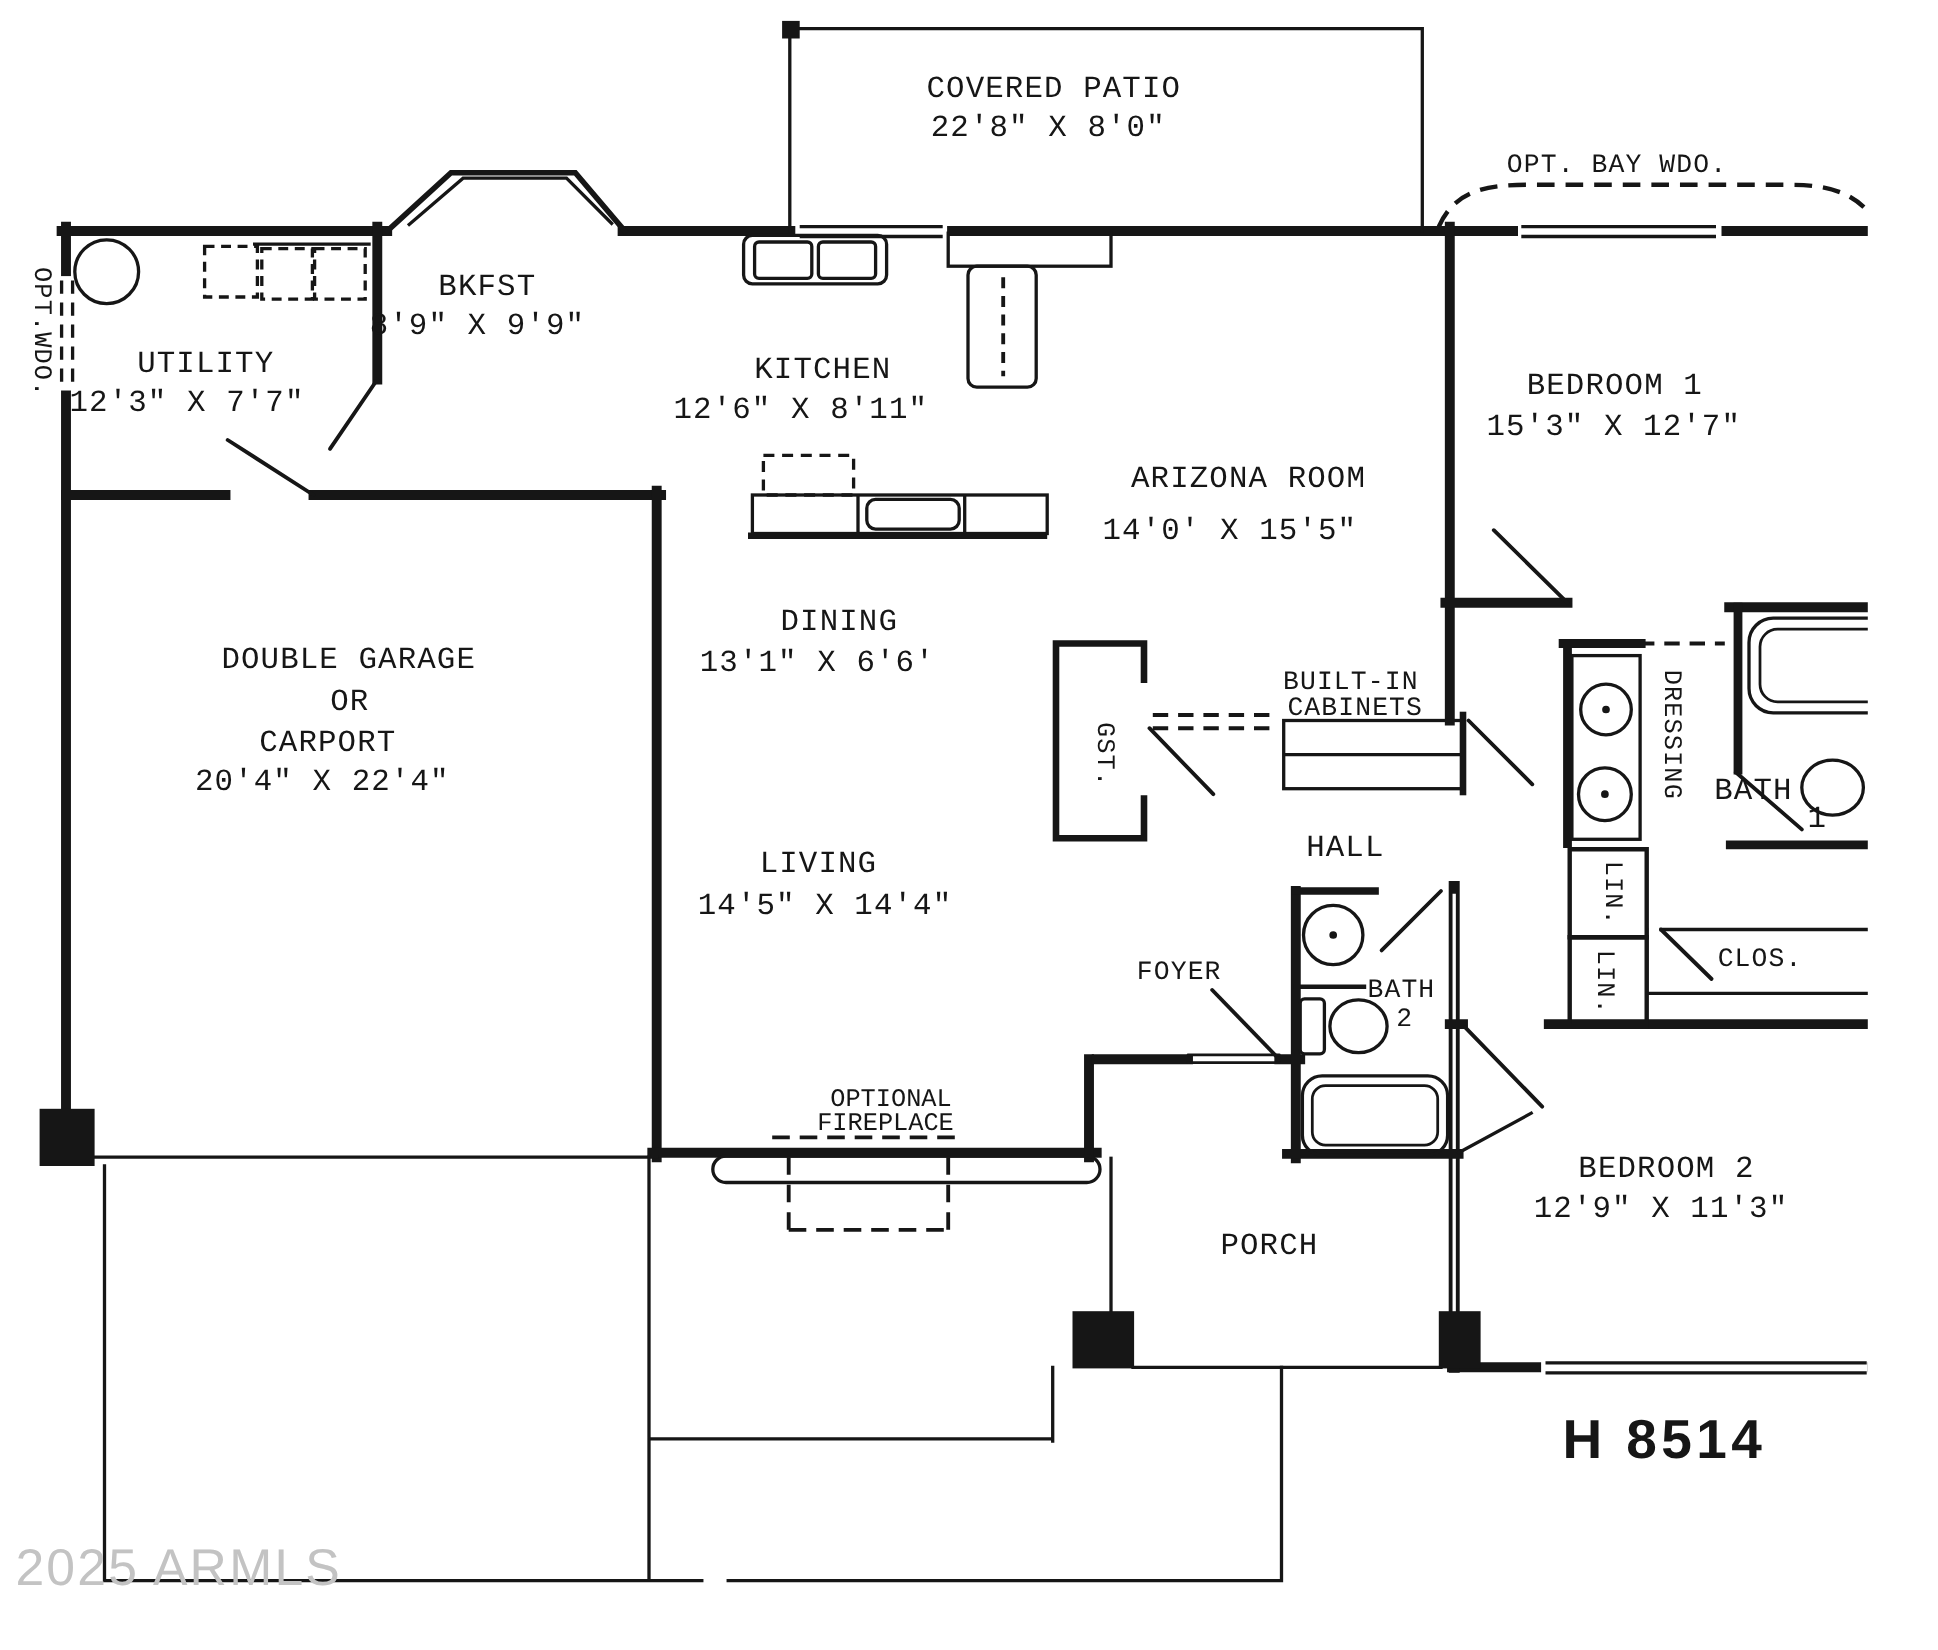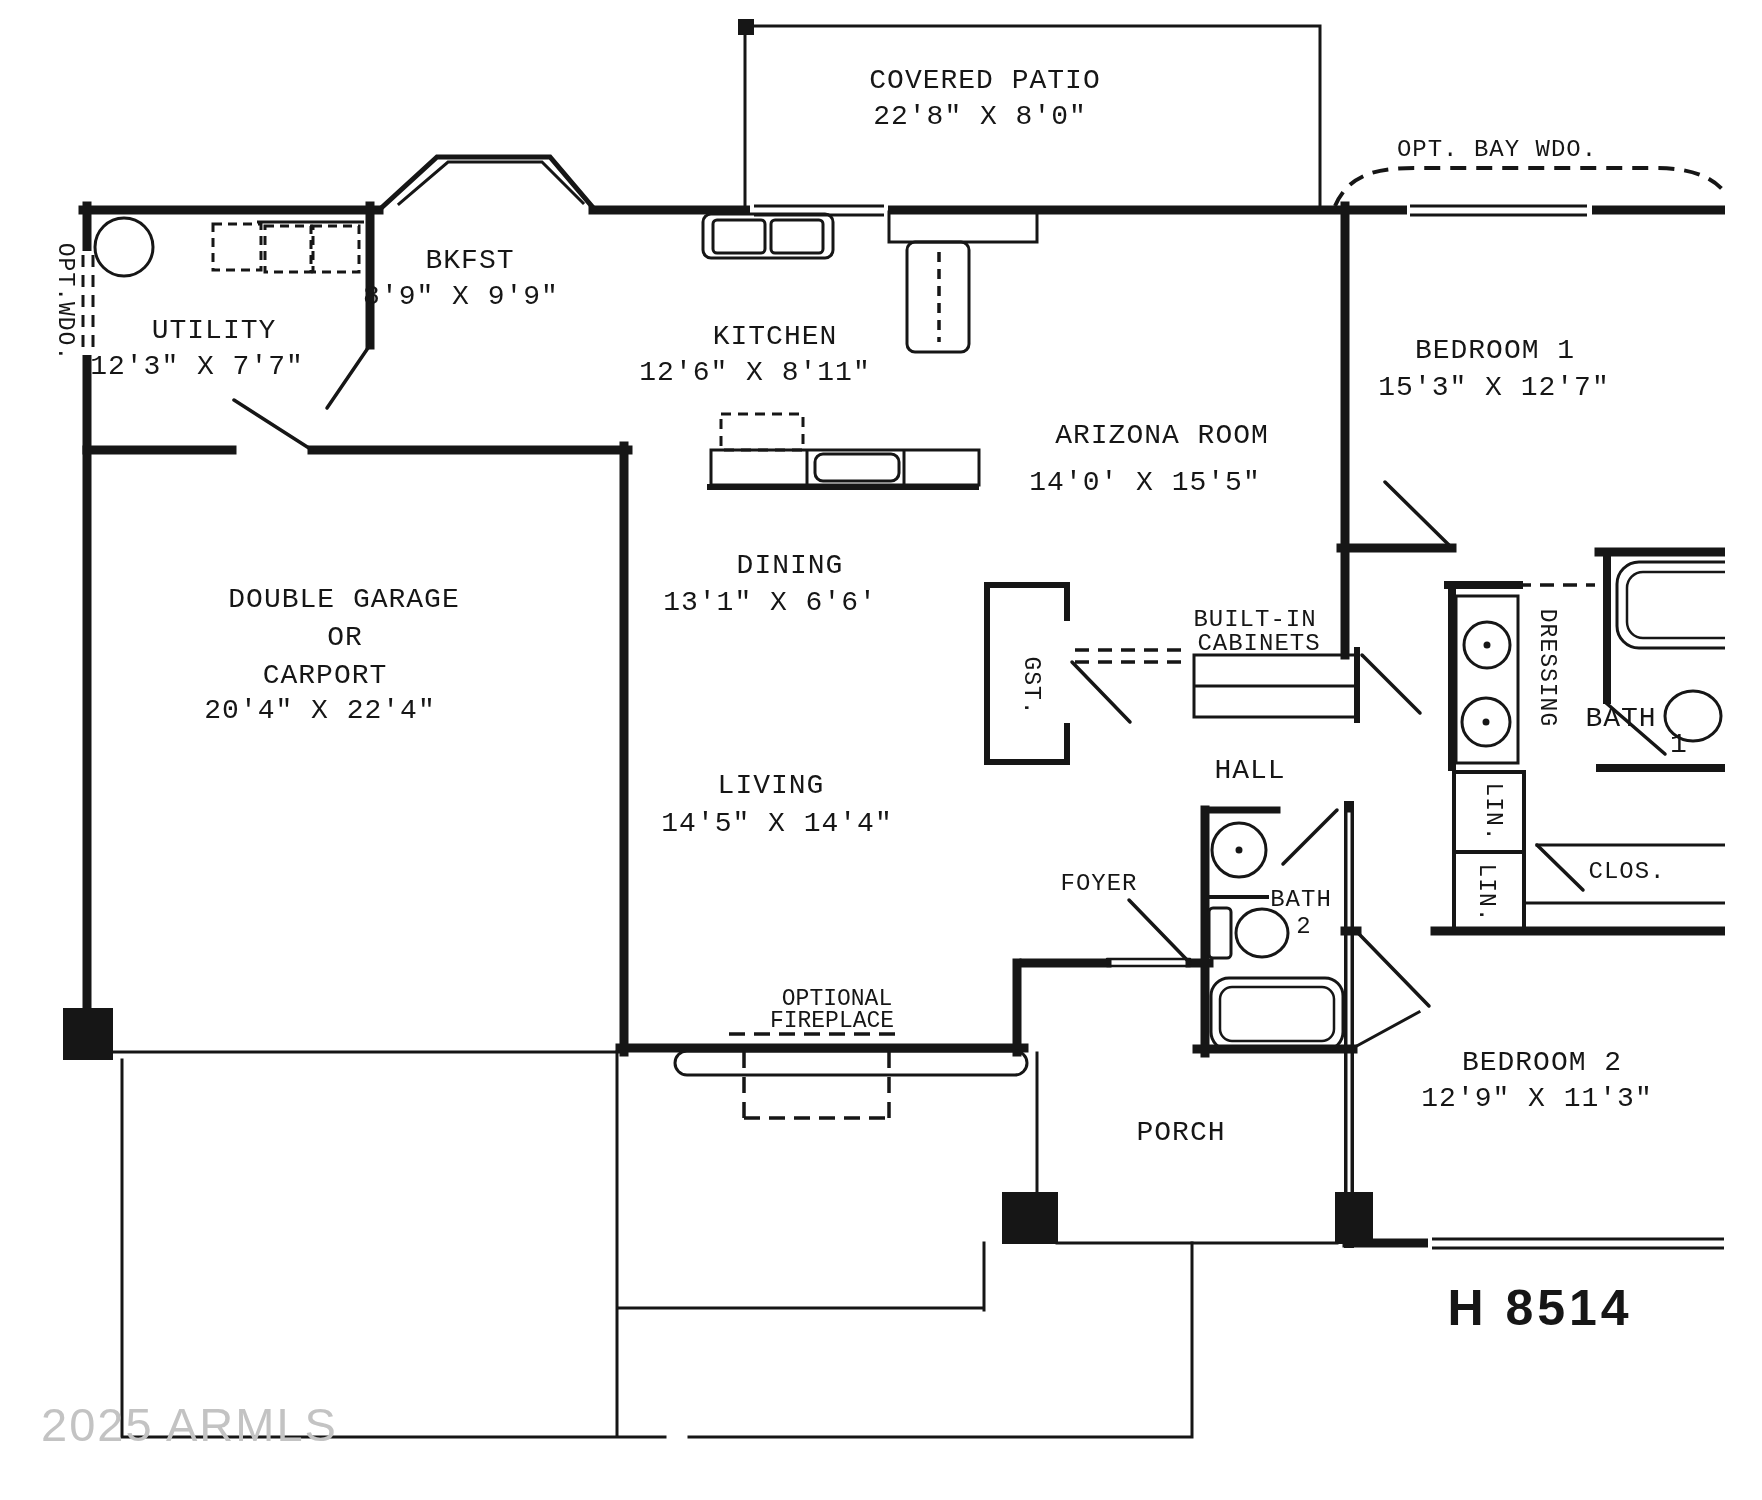--- a/index.html
+++ b/index.html
@@ -1,16 +1,16 @@
 <!DOCTYPE html>
 <html><head>
 <meta charset="utf-8">
 <style>
   html,body{margin:0;padding:0;background:#fff;}
-  #stage{position:relative;width:1698px;height:1500px;background:#ffffff;overflow:hidden;margin-left:27px;}
+  #stage{position:relative;width:1698px;height:1500px;background:#ffffff;overflow:hidden;}
   svg{position:absolute;left:0;top:0;}
   text{font-family:"Liberation Mono","DejaVu Sans Mono",monospace;fill:#161616;}
   .lbl{font-size:28px;letter-spacing:1px;}
   .lbl-sm{font-size:24px;letter-spacing:1px;}
   .lbl-xs{font-size:23px;letter-spacing:0px;}
   .vert{font-size:23px;letter-spacing:1px;}
   .plan-num{font-family:"Liberation Sans","DejaVu Sans",sans-serif;font-weight:bold;font-size:50px;letter-spacing:4px;}
   .watermark{font-family:"Liberation Sans","DejaVu Sans",sans-serif;font-size:47px;fill:#c3c3c3;letter-spacing:2px;}
 </style>
 </head>

